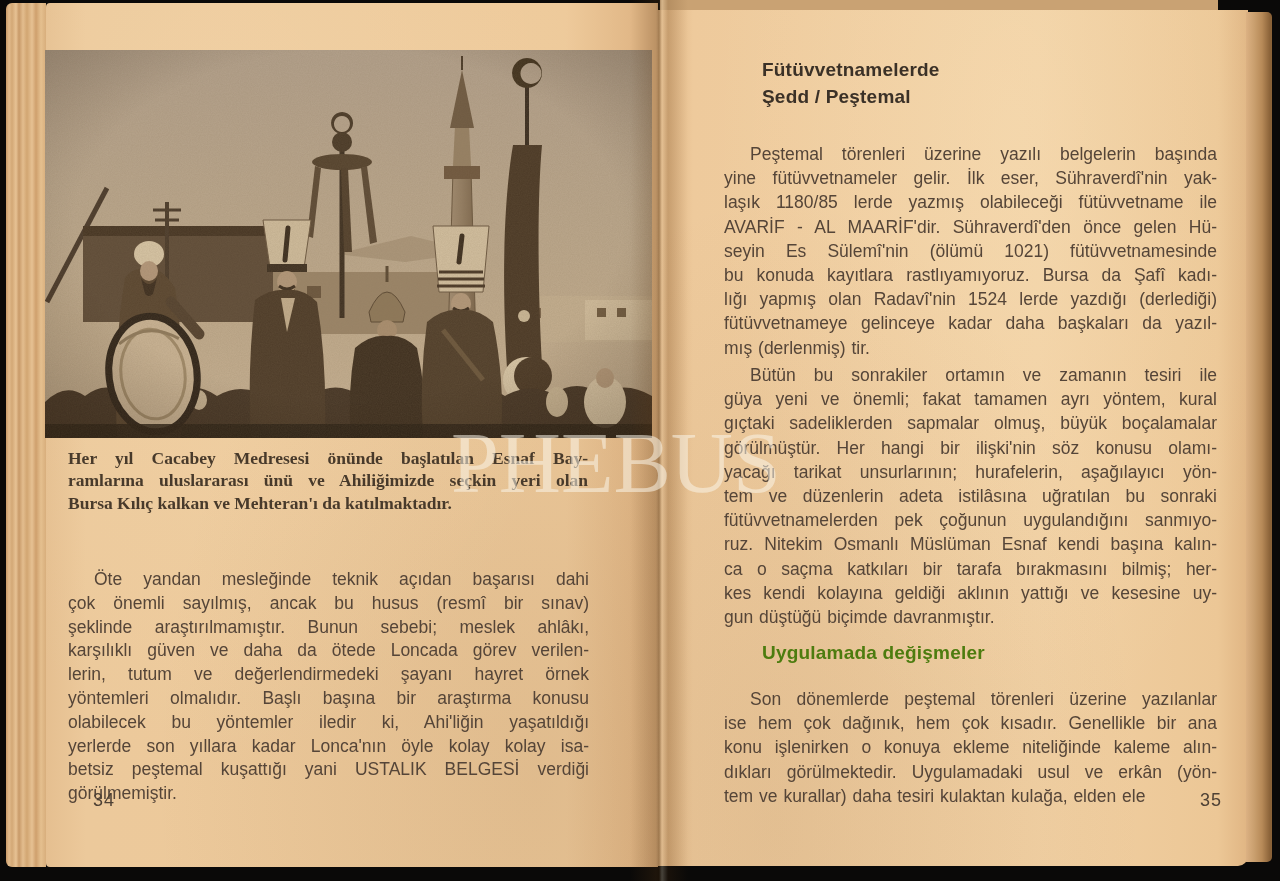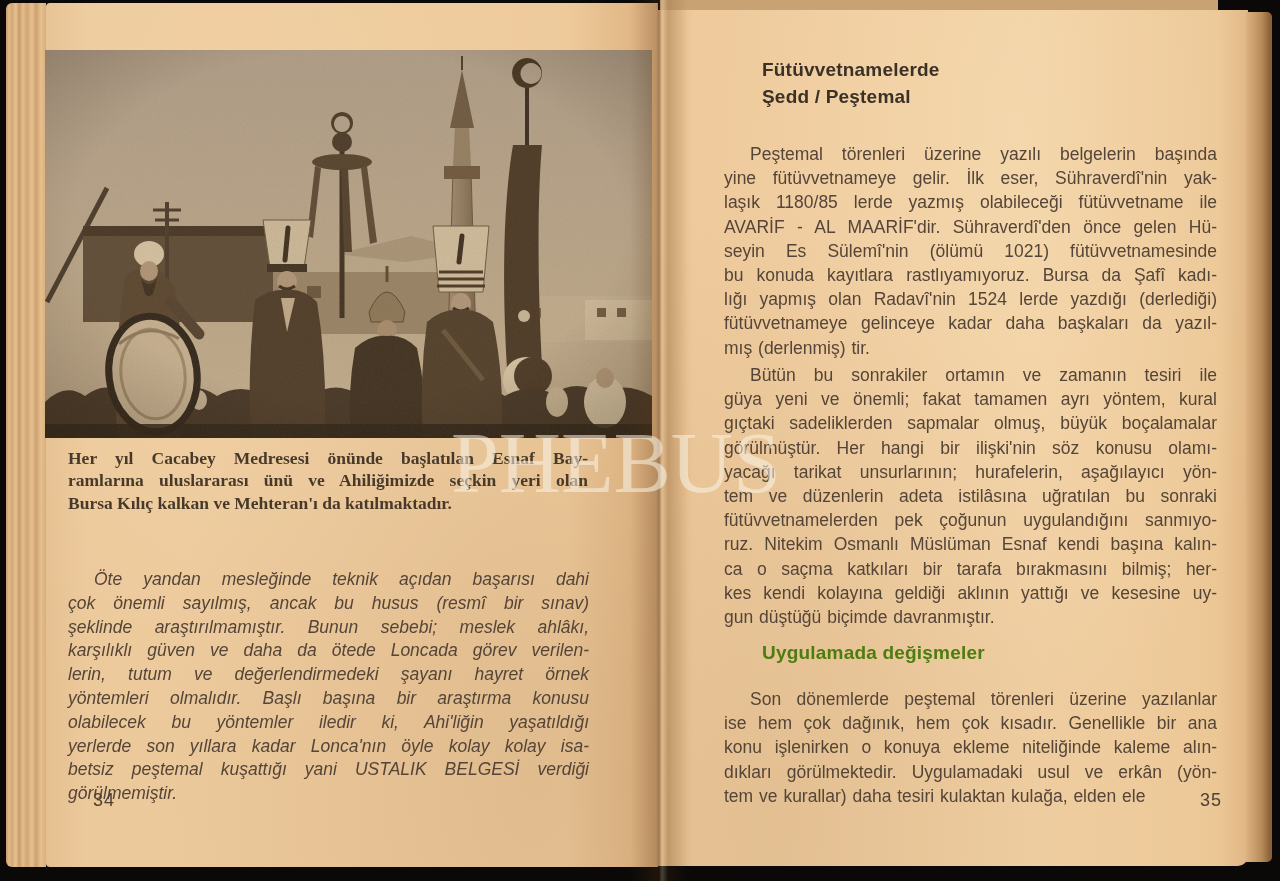--- a/index.html
+++ b/index.html
@@ -50,21 +50,21 @@
   .photo{position:absolute;left:45px;top:50px;width:607px;height:388px;display:block;}
   
   .caption{
     position:absolute;left:68px;top:447px;width:520px;
     font-family:"Liberation Serif",serif;font-weight:bold;
     font-size:17.5px;color:#483a2b;
   }
   .caption .tline{height:22.4px;line-height:22.4px;}
   .tcol{position:absolute;color:#554538;font-size:17.5px;word-spacing:1px;margin-top:31px;}
   .body-left{left:68px;top:537px;width:521px;}
-  .body-left .tline{height:23.8px;line-height:23.8px;font-style:italic;}
+  .body-left .tline{height:23.8px;line-height:23.8px;}
   .p1{left:724px;top:111px;width:493px;}
   .p2{left:724px;top:332px;width:493px;}
   .p3{left:724px;top:656px;width:493px;}
   .p1 .tline,.p2 .tline,.p3 .tline{height:24.2px;line-height:24.2px;}
   .tline{text-align:justify;text-align-last:justify;white-space:normal;}
   .tline.last{text-align-last:left;}
   .tline.ind{padding-left:26px;}
   .heading{
     position:absolute;left:762px;top:56px;
     font-size:19px;font-weight:bold;color:#3b3127;line-height:27px;letter-spacing:.2px;
@@ -247,21 +247,21 @@
       <div class="tline last">görülmemiştir.</div>
     </div>
   <div class="pagenum pn-left">34</div>
 
   <div class="heading">
     <div>Fütüvvetnamelerde</div>
     <div>Şedd / Peştemal</div>
   </div>
   <div class="tcol p1">
       <div class="tline ind">Peştemal törenleri üzerine yazılı belgelerin başında</div>
-      <div class="tline">yine fütüvvetnameye gelir. İlk eser, Sühraverdî'nin yak-</div>
+      <div class="tline">yine fütüvvetnameler gelir. İlk eser, Sühraverdî'nin yak-</div>
       <div class="tline">laşık 1180/85 lerde yazmış olabileceği fütüvvetname ile</div>
       <div class="tline">AVARİF - AL MAARİF'dir. Sühraverdî'den önce gelen Hü-</div>
       <div class="tline">seyin Es Sülemî'nin (ölümü 1021) fütüvvetnamesinde</div>
       <div class="tline">bu konuda kayıtlara rastlıyamıyoruz. Bursa da Şafî kadı-</div>
       <div class="tline">lığı yapmış olan Radavî'nin 1524 lerde yazdığı (derlediği)</div>
       <div class="tline">fütüvvetnameye gelinceye kadar daha başkaları da yazıl-</div>
       <div class="tline last">mış (derlenmiş) tir.</div>
     </div>
   <div class="tcol p2">
       <div class="tline ind">Bütün bu sonrakiler ortamın ve zamanın tesiri ile</div>

